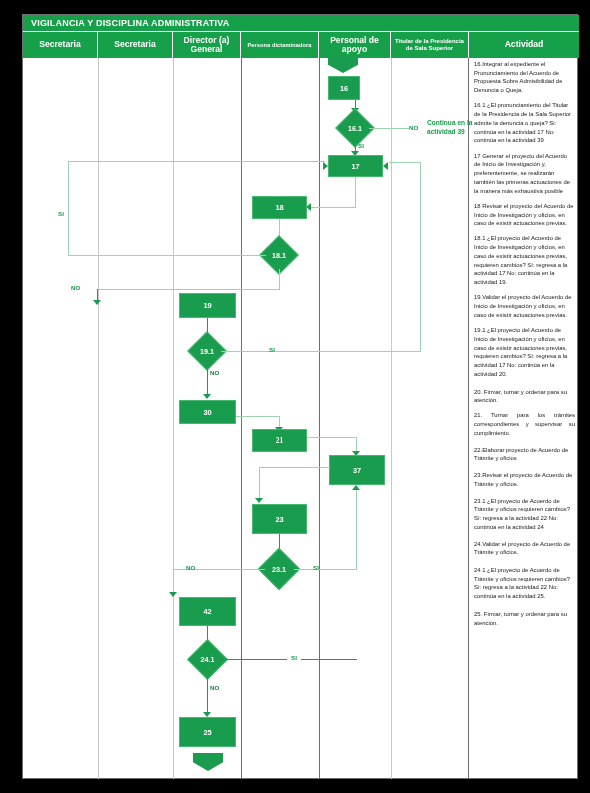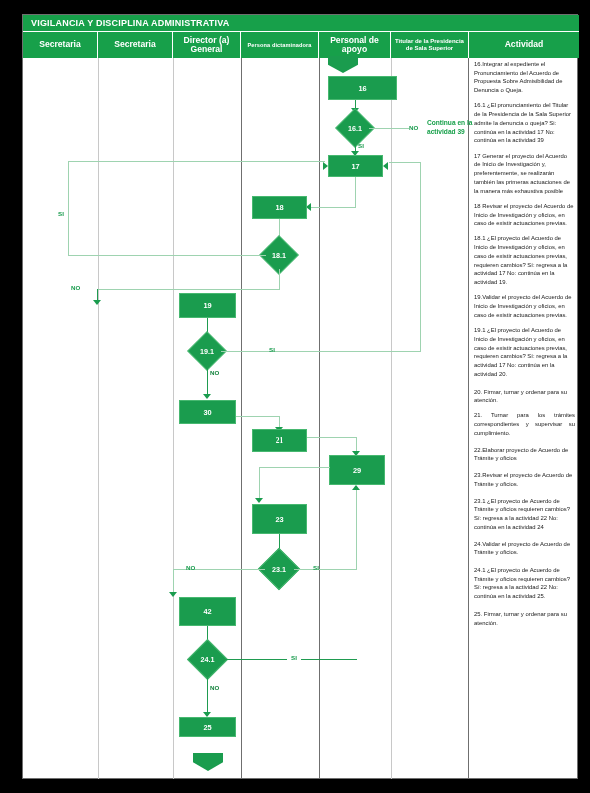--- a/index.html
+++ b/index.html
@@ -120,21 +120,21 @@
     <div class="act" style="margin-top:8px">23.1 ¿El proyecto de Acuerdo de Trámite y oficios requieren cambios? Sí: regresa a la actividad 22 No: continúa en la actividad 24</div>
     <div class="act" style="margin-top:8px">24.Validar el proyecto de Acuerdo de Trámite y oficios.</div>
     <div class="act" style="margin-top:9px">24.1 ¿El proyecto de Acuerdo de Trámite y oficios requieren cambios? Sí: regresa a la actividad 22 No: continúa en la actividad 25.</div>
     <div class="act" style="margin-top:9px">25. Firmar, turnar y ordenar para su atención.</div>
   </div>
 
   <div id="fc">
 
     <div class="conn" style="left:305px;top:-2px;"></div>
 
-    <div class="node" style="left:305px;top:18px;width:69px;height:24px;">
+    <div class="node" style="left:305px;top:18px;width:32px;height:24px;">
           <span>16</span>
         </div>
 
     <div class="ln lnv dk" style="left:332px;top:42px;height:10px;"></div>
     <div class="ar d" style="left:328px;top:50px;"></div>
 
     <div class="dia" style="left:318px;top:56px;width:28px;height:28px;">
           <b>16.1</b>
         </div>
 
@@ -207,21 +207,21 @@
 
     <div class="node" style="left:229px;top:371px;width:55px;height:23px;font-family:Liberation Serif, serif;">
           <span>21</span>
         </div>
 
     <div class="ln lnh" style="left:284px;top:379px;width:50px;"></div>
     <div class="ln lnv" style="left:333px;top:379px;height:17px;"></div>
     <div class="ar d" style="left:329px;top:393px;"></div>
 
     <div class="node" style="left:306px;top:397px;width:56px;height:30px;">
-          <span>29</span>
+          <span>37</span>
         </div>
 
     <div class="ln lnh" style="left:236px;top:409px;width:71px;"></div>
     <div class="ln lnv" style="left:236px;top:409px;height:34px;"></div>
     <div class="ar d" style="left:232px;top:440px;"></div>
 
     <div class="node" style="left:229px;top:446px;width:55px;height:30px;">
           <span>23</span>
         </div>
 
@@ -251,21 +251,21 @@
           <b>24.1</b>
         </div>
 
     <div class="ln lnh dk" style="left:199px;top:601px;width:135px;"></div>
     <div class="lbl" style="left:264px;top:596px;background:#ffffff;padding:0 4px;">SI</div>
 
     <div class="ln lnv dk" style="left:184px;top:616px;height:41px;"></div>
     <div class="lbl n" style="left:187px;top:626px;">NO</div>
     <div class="ar d" style="left:180px;top:654px;"></div>
 
-    <div class="node" style="left:156px;top:659px;width:57px;height:20px;">
+    <div class="node" style="left:156px;top:659px;width:57px;height:30px;">
           <span>25</span>
         </div>
 
     <div class="conn" style="left:170px;top:695px;width:30px;height:18px;"></div>
 
   </div>
  </div>
 </div>
 
 </body></html>

